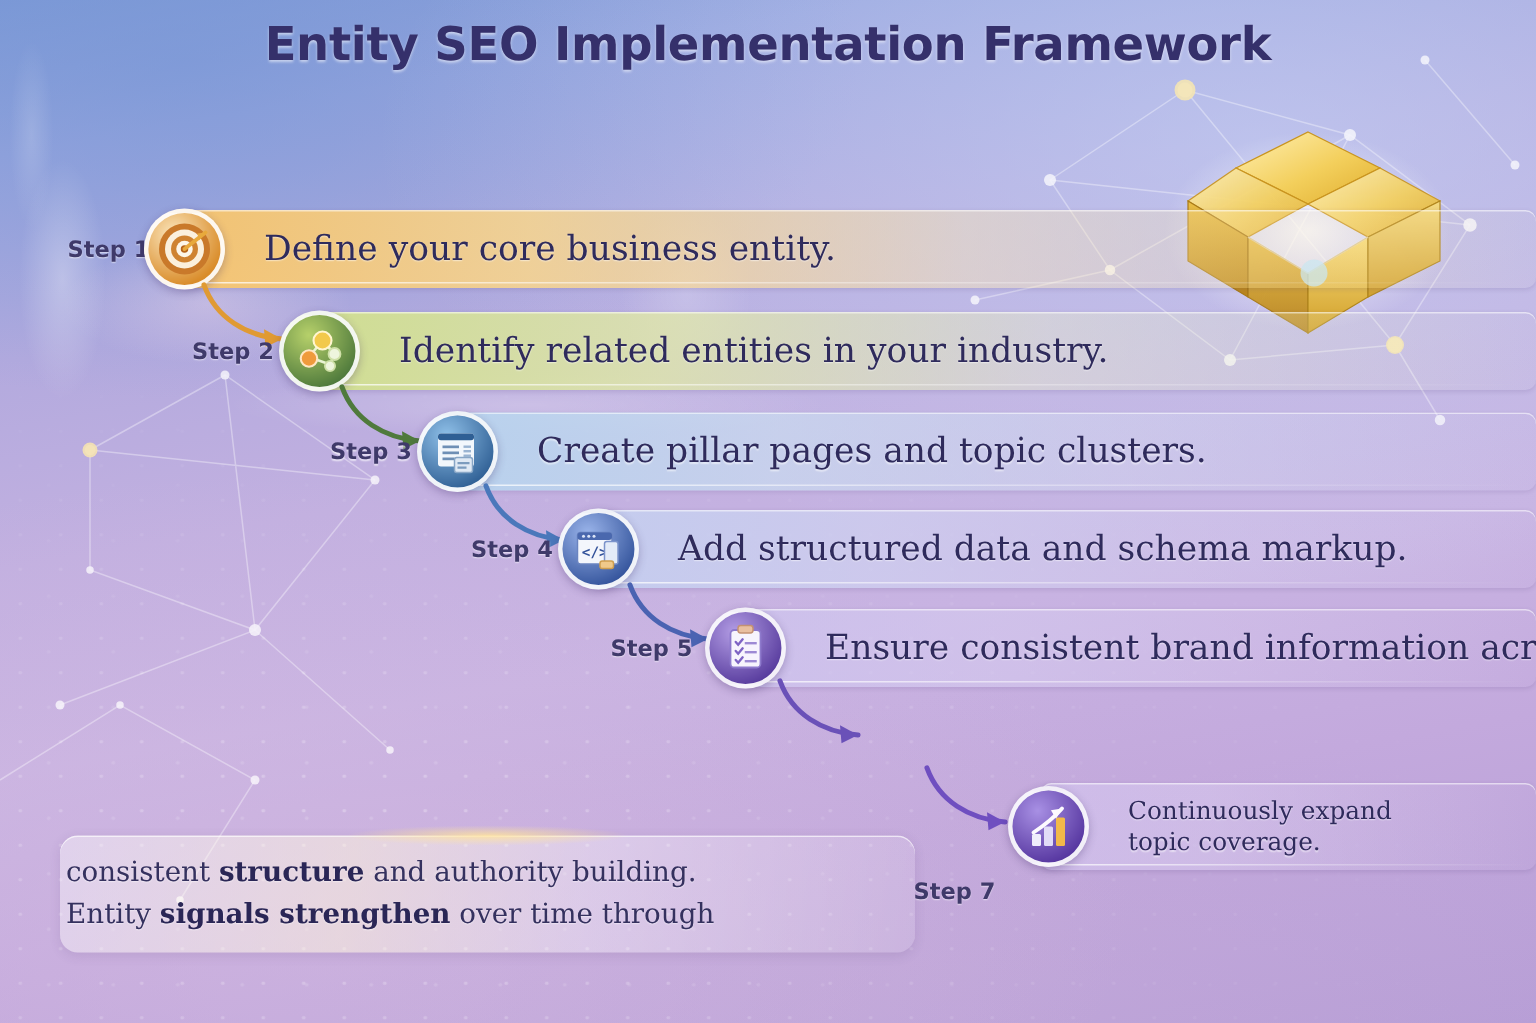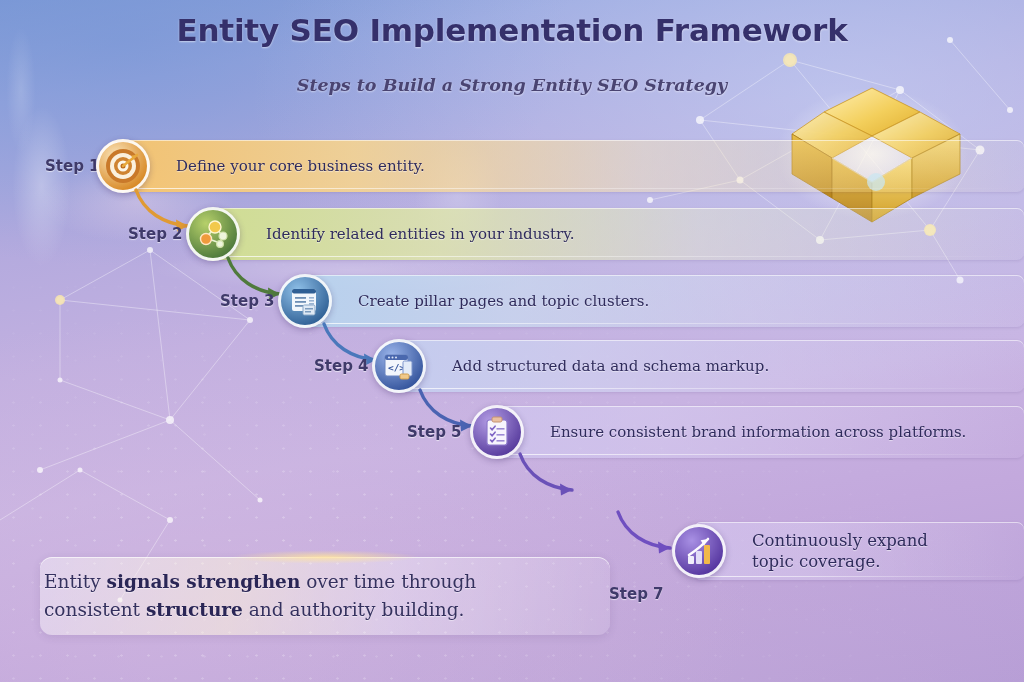--- a/index.html
+++ b/index.html
@@ -72,21 +72,21 @@
   .bubble{
     position:absolute;top:50%;transform:translateY(-50%);
     width:54px;height:54px;border-radius:50%;
     border:3px solid rgba(255,255,255,.92);
     box-shadow:0 2px 6px rgba(60,40,100,.30);
     overflow:hidden;display:flex;align-items:center;justify-content:center;
   }
   .bubble svg{display:block;}
   .steptext{
     position:absolute;top:50%;transform:translateY(-50%);
-    font-family:"DejaVu Serif", serif;font-weight:400;font-size:15px;
+    font-family:"DejaVu Serif", serif;font-weight:400;font-size:23px;
     color:#2f2b5c;white-space:nowrap;text-shadow:0 1px 1px rgba(255,255,255,.55);
   }
   .steptext.two{white-space:normal;line-height:1.28;width:200px;font-size:16.5px;}
 
   .arrow{position:absolute;pointer-events:none;}
 
   
   .footer{
     position:absolute;left:40px;top:557px;width:570px;height:78px;border-radius:12px;
     background:linear-gradient(100deg, rgba(255,255,255,.40) 0%, rgba(255,246,222,.52) 34%, rgba(255,255,255,.34) 62%, rgba(255,255,255,.12) 100%);
@@ -328,23 +328,22 @@
         <path d="M10 24 C16 20, 22 16, 29 8" fill="none" stroke="#fdfbff" stroke-width="2.6" stroke-linecap="round"></path>
         <path d="M29 8 l-7.4 1.2 l3.4 5.6 Z" fill="#fdfbff"></path>
       </svg>
     </div>
     <div class="steptext two" style="left:58px;top:29px;">Continuously expand topic coverage.</div>
   </div>
 
   <div class="footer"></div>
   <div class="footertext">
     <div>
+      <span>consistent </span><b>structure</b><span> and authority building.</span>
+    </div>
+    <div>
       <span>Entity </span><b>signals strengthen</b><span> over time through</span>
     </div>
-    <div>
-      <span>consistent </span><b>structure</b><span> and authority building.</span>
-    </div>
   </div>
 
   <div class="title">Entity SEO Implementation Framework</div>
-  <div class="subtitle">Steps to Build a Strong Entity SEO Strategy</div>
 
 </div>
 
 </body></html>

